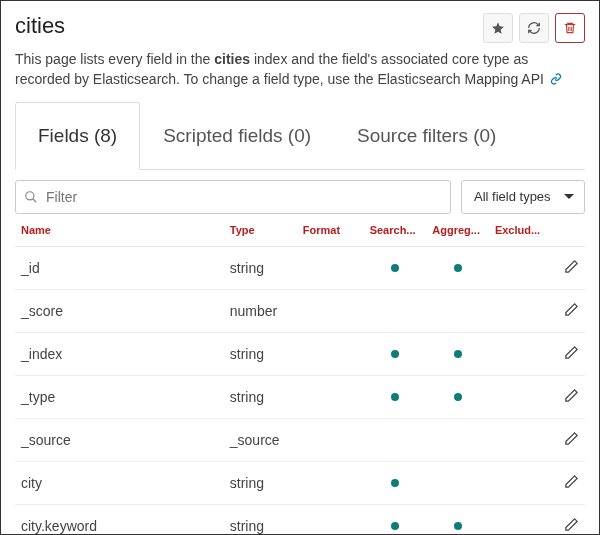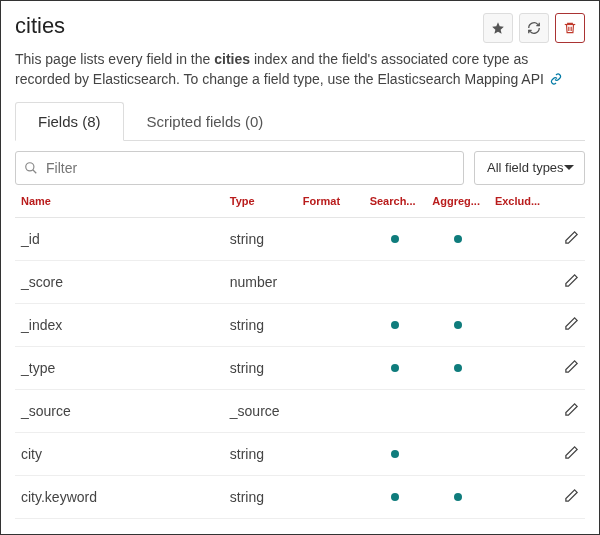--- a/index.html
+++ b/index.html
@@ -59,22 +59,22 @@
     margin: 4px 0 10px 0;
   }
   .desc .link { color: #404040; text-decoration: none; }
   .desc .link-icon { color: #0079a5; display:inline-block; vertical-align: -1px; margin-left:2px;}
   .tabs {
     display: flex;
     border-bottom: 1px solid #ddd;
     margin-bottom: 10px;
   }
   .tab {
-    padding: 10px 22px;
-    font-size: 15px;
+    padding: 22px 22px;
+    font-size: 19px;
     color: #555;
     cursor: pointer;
     border: 1px solid transparent;
     border-bottom: none;
     position: relative;
     top: 1px;
     background: transparent;
   }
   .tab.active {
     border: 1px solid #ddd;
@@ -101,21 +101,21 @@
   .filter-input-wrap svg { width:14px; height:14px; margin-right:6px; flex:none; }
   .filter-input {
     border: none;
     outline: none;
     flex: 1;
     font-size: 14px;
     color: #333;
     background: transparent;
   }
   .type-select {
-    width: 111px;
+    width: 124px;
     height: 34px;
     border: 1px solid #ccc;
     border-radius: 3px;
     display: flex;
     align-items: center;
     justify-content: space-between;
     padding: 0 10px 0 12px;
     font-size: 13px;
     cursor: pointer;
     color: #333;
@@ -206,20 +206,21 @@
       <svg width="12" height="12" viewBox="0 0 24 24" fill="none" stroke="#0079a5" stroke-width="2.4">
           <path d="M10 13a5 5 0 0 0 7 0l3-3a5 5 0 0 0-7-7l-1 1"></path>
           <path d="M14 11a5 5 0 0 0-7 0l-3 3a5 5 0 0 0 7 7l1-1"></path>
         </svg>
     </span>
   </p>
 
   <div class="tabs">
     <div class="tab active">Fields (8)</div>
     <div class="tab">Scripted fields (0)</div>
+    <div class="tab">Source filters (0)</div>
   </div>
 
   <div class="filter-row">
     <div class="filter-input-wrap">
       <svg viewBox="0 0 24 24" fill="none" stroke="currentColor" stroke-width="2">
           <circle cx="10" cy="10" r="7"></circle>
           <path d="M21 21l-6-6"></path>
         </svg>
       <input class="filter-input" placeholder="Filter" style="">
     </div>

